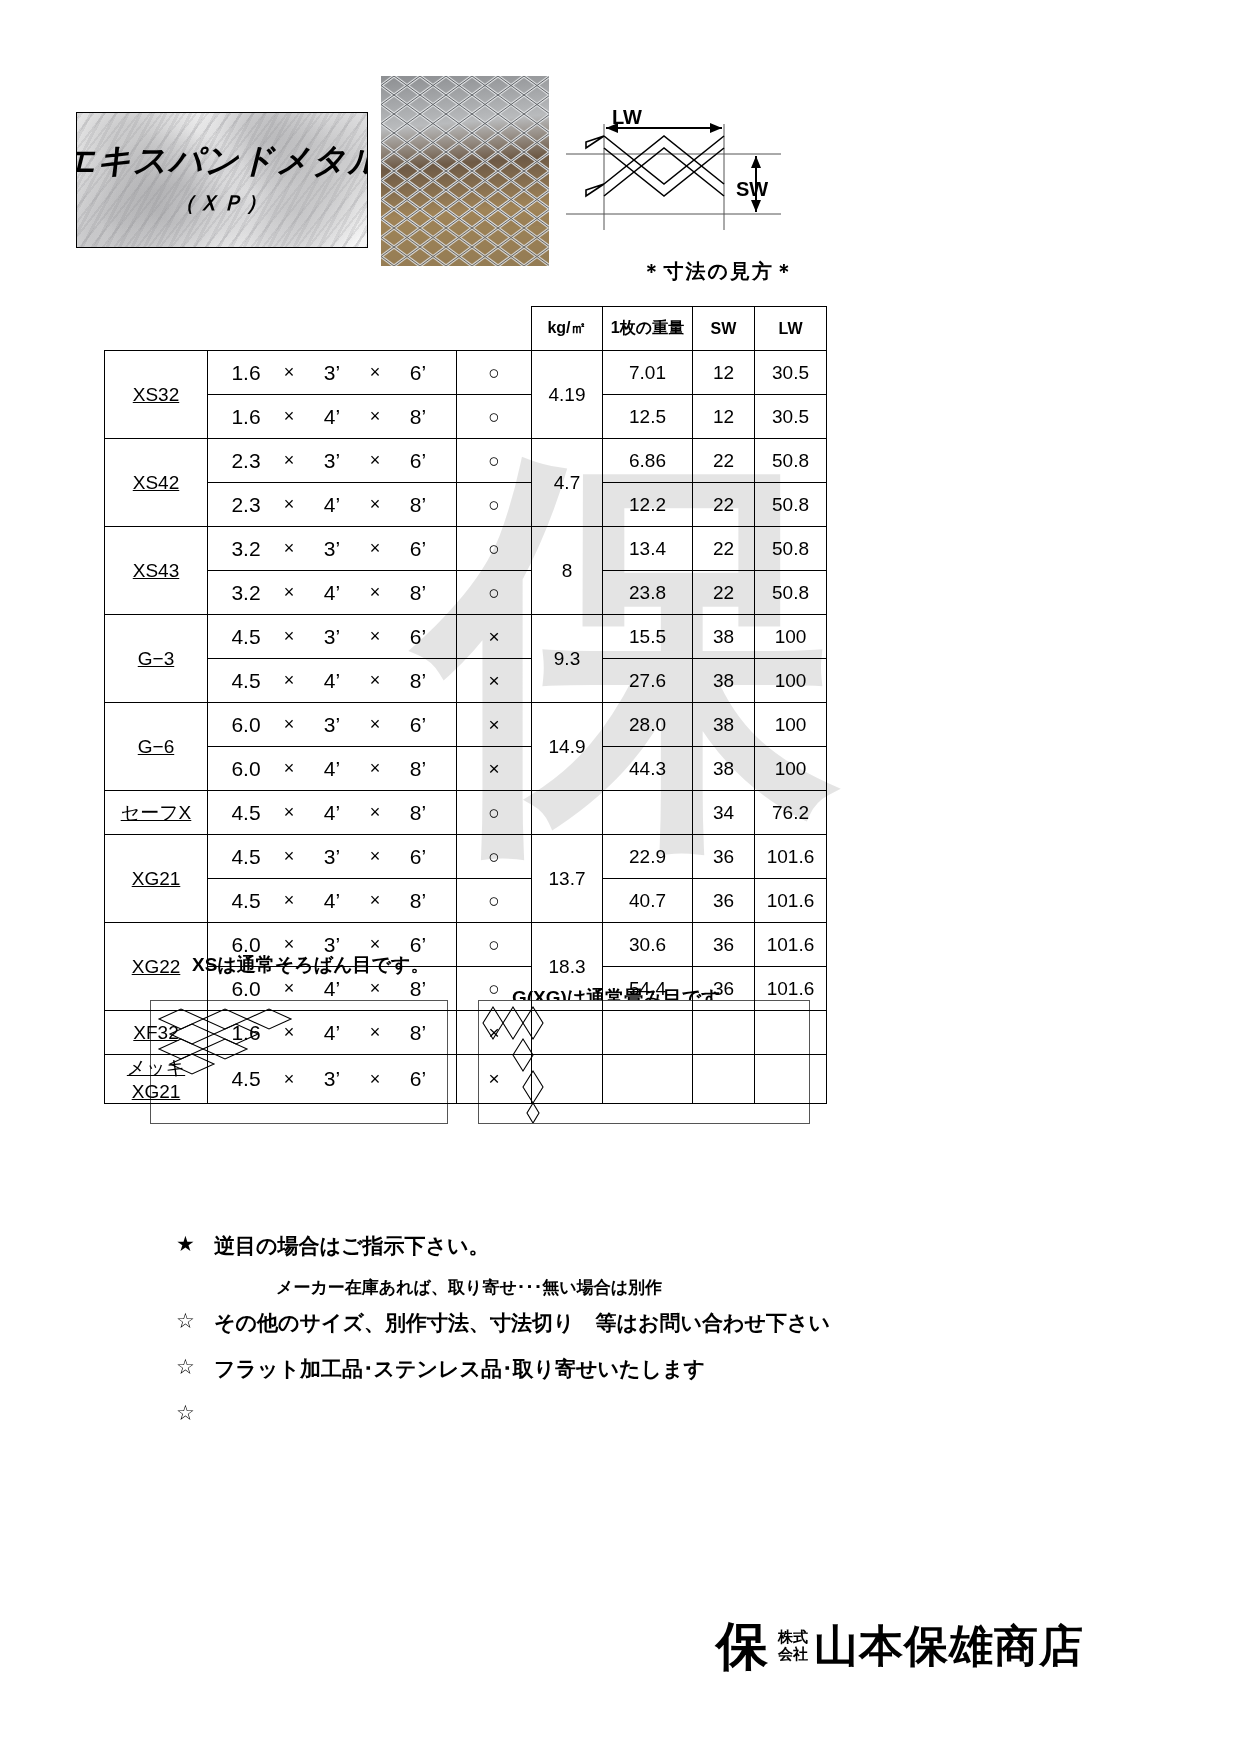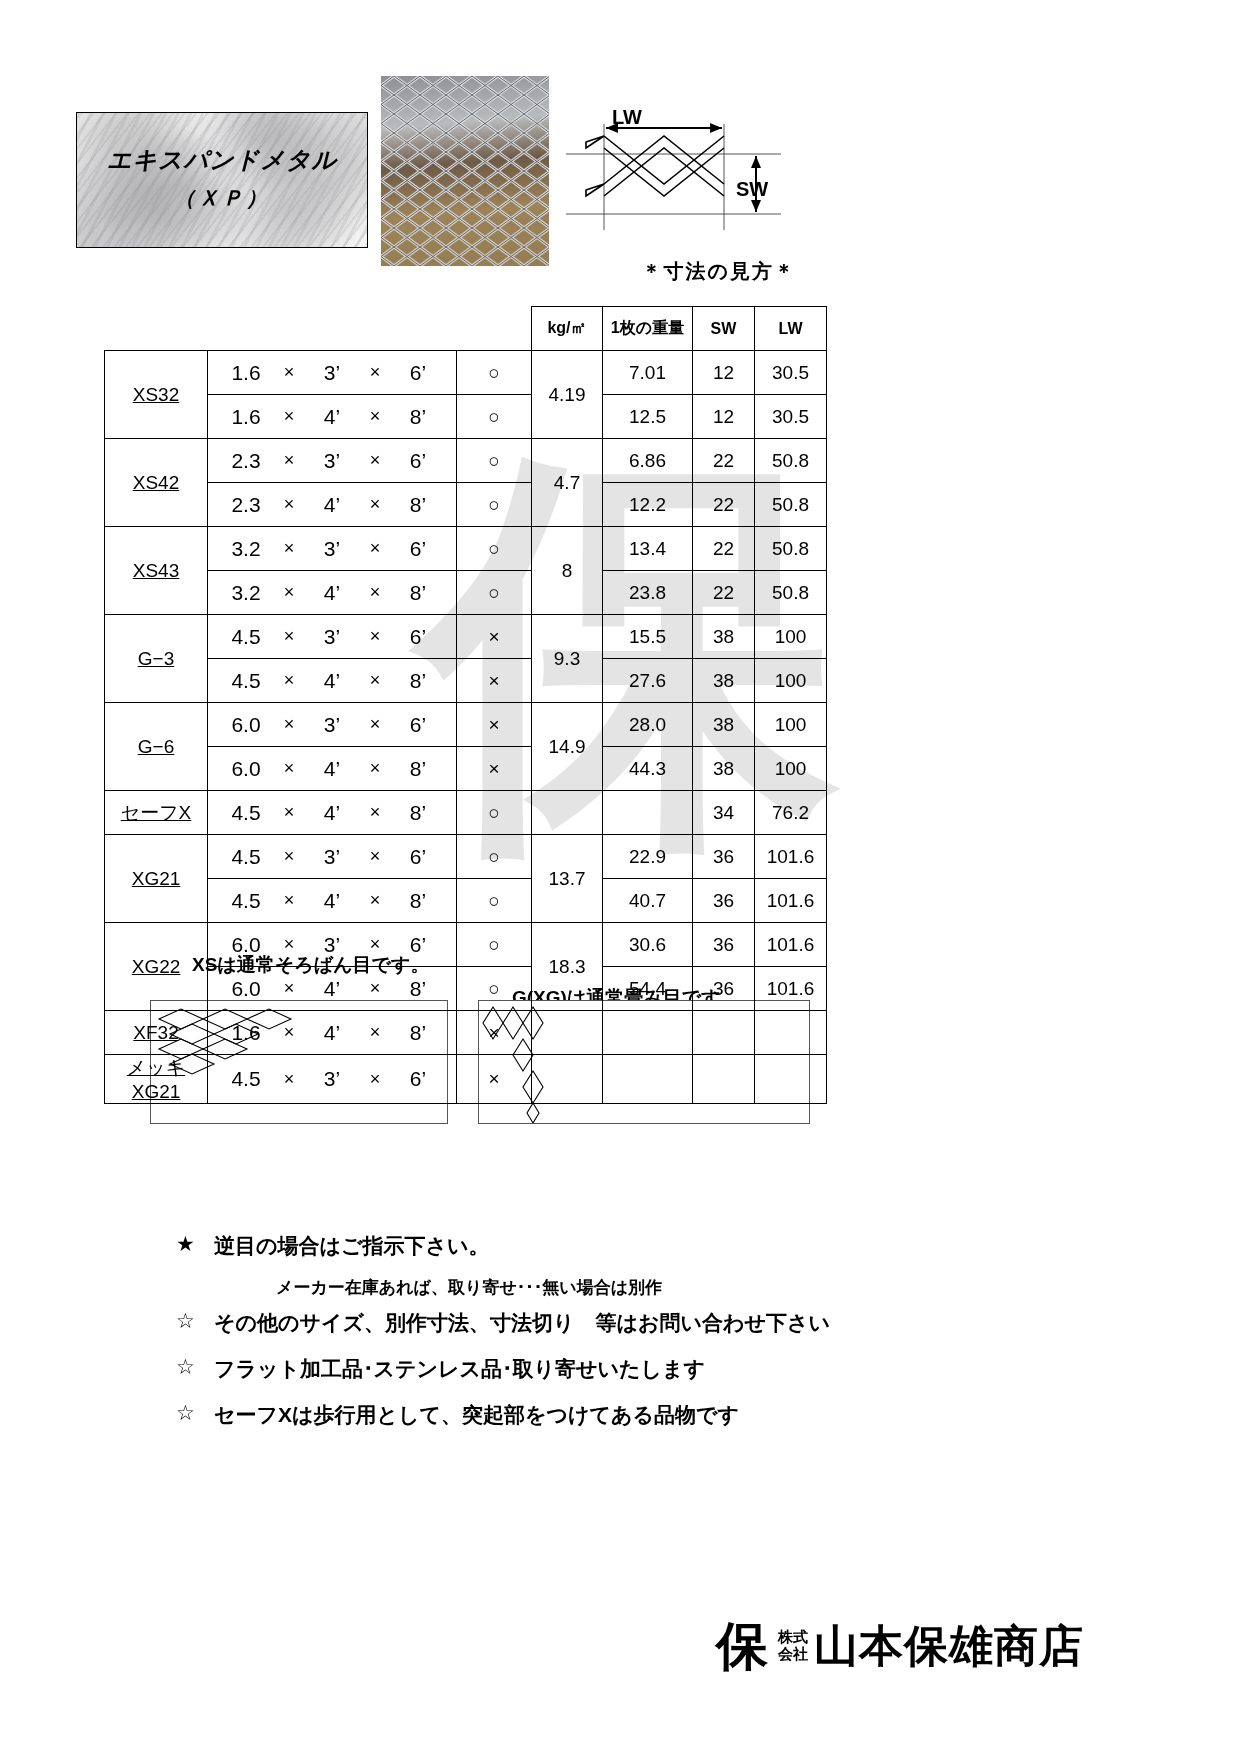--- a/index.html
+++ b/index.html
@@ -21,21 +21,21 @@
       radial-gradient(circle at 86% 38%, rgba(150,150,152,.38) 0 8%, rgba(255,255,255,0) 32%),
       radial-gradient(circle at 34% 68%, rgba(128,128,132,.40) 0 9%, rgba(255,255,255,0) 36%),
       radial-gradient(circle at 72% 82%, rgba(146,146,150,.34) 0 7%, rgba(255,255,255,0) 31%),
       radial-gradient(circle at 10% 90%, rgba(118,118,122,.30) 0 6%, rgba(255,255,255,0) 28%),
       repeating-linear-gradient(118deg, rgba(160,160,164,.22) 0 3px, rgba(255,255,255,0) 3px 11px),
       repeating-linear-gradient(-52deg, rgba(135,135,140,.17) 0 2px, rgba(255,255,255,0) 2px 9px),
       linear-gradient(160deg,#fbfbfb 0%,#e9e9ea 45%,#f6f6f6 100%);
     display:flex;flex-direction:column;align-items:center;justify-content:center;
   }
   #title-plate .t-main{
-    font-size:24px;font-weight:bold;font-style:italic;letter-spacing:1px;
+    font-size:34px;font-weight:bold;font-style:italic;letter-spacing:1px;
     line-height:1;white-space:nowrap;
   }
   #title-plate .t-sub{
     font-size:21px;font-weight:bold;font-style:italic;letter-spacing:3px;
     margin-top:12px;white-space:nowrap;
   }
 
   
   #product-photo{
     position:absolute;left:381px;top:76px;width:168px;height:190px;overflow:hidden;
@@ -522,21 +522,20 @@
     <div class="note big">
       <span class="mark">☆</span>
       <span class="txt">その他のサイズ、別作寸法、寸法切り　等はお問い合わせ下さい</span>
     </div>
     <div class="note big">
       <span class="mark">☆</span>
       <span class="txt">フラット加工品･ステンレス品･取り寄せいたします</span>
     </div>
     <div class="note big">
       <span class="mark">☆</span>
-      <span class="txt">セーフXは歩行用として、突起部をつけてある品物です</span>
     </div>
   </div>
 
 <div id="footer">
   <div id="kanji-logo">保</div>
   <div id="kk">
     <span>株式</span>
     <span>会社</span>
   </div>
   <div id="company-name">山本保雄商店</div>

